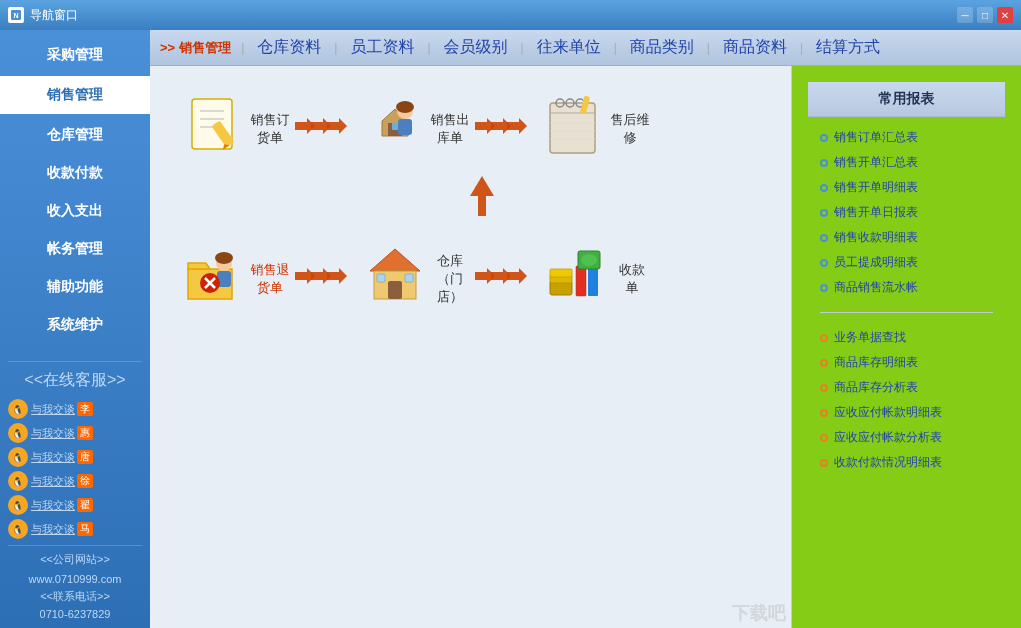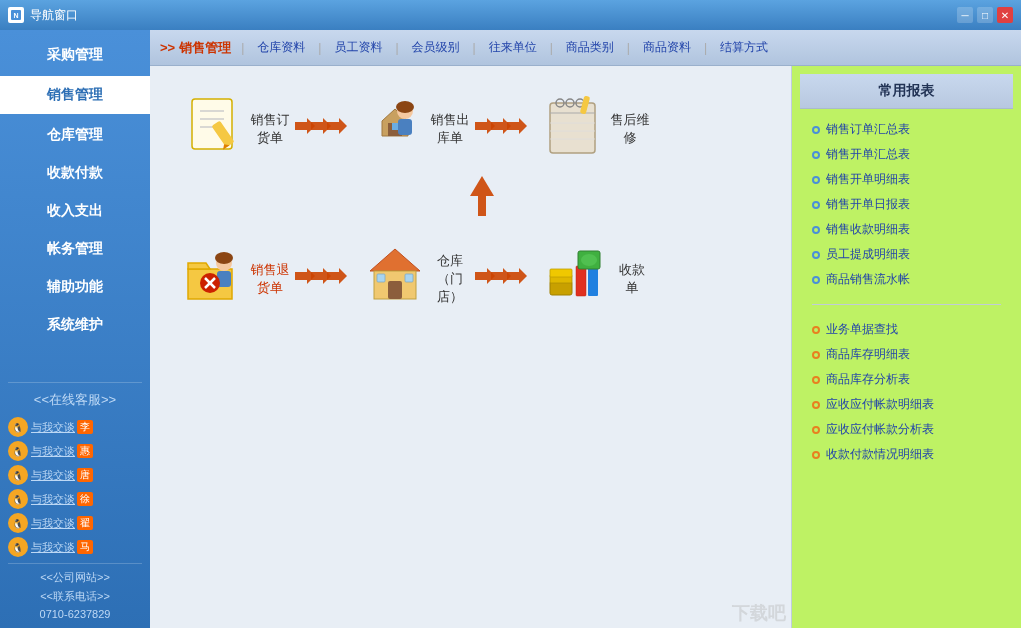--- a/index.html
+++ b/index.html
@@ -38,21 +38,21 @@
       font-size: 14px;
       cursor: pointer;
       font-weight: bold;
     }
     .sidebar-item.active {
       background: white;
       color: #2d6fb5;
       margin: 2px 0;
     }
     .sidebar-divider { height: 1px; background: rgba(255,255,255,0.2); margin: 2px 8px; }
-    .sidebar-online { padding: 6px 8px; color: #bdd8f5; font-size: 13px; text-align: center; }
+    .sidebar-online { padding: 6px 8px; color: #bdd8f5; font-size: 16px; text-align: center; }
     .sidebar-chat-item {
       display: flex;
       align-items: center;
       padding: 2px 8px;
       cursor: pointer;
       font-size: 11px;
     }
     .chat-link { color: #bdd8f5; text-decoration: underline; font-size: 11px; }
     .chat-name-badge { background: #ff6600; color: white; border-radius: 2px; padding: 0 3px; font-size: 10px; margin-left: 2px; }
     .sidebar-website { color: #bdd8f5; font-size: 11px; text-align: center; padding: 4px 0 2px; }
@@ -79,21 +79,21 @@
       color: #cc3300;
       font-size: 13px;
       font-weight: bold;
       display: flex;
       align-items: center;
       margin-right: 10px;
     }
     .nav-tabs { display: flex; gap: 2px; }
     .nav-tab {
       padding: 4px 10px;
-      font-size: 12px;
+      font-size: 16px;
       color: #2244aa;
       cursor: pointer;
       border: 1px solid transparent;
       border-radius: 2px;
     }
     .nav-separator { color: #aaa; font-size: 12px; display: flex; align-items: center; }
 
     
     .content-body { display: flex; flex: 1; }
 
@@ -140,23 +140,23 @@
     .arrow-container {
       display: flex;
       align-items: center;
       width: 70px;
       justify-content: center;
     }
 
     
     .right-panel {
       width: 230px;
-      background: #bef264;
+      background: #84cc16;
       border-left: 1px solid #c0ccdd;
-      padding: 8px;
+      padding: 16px;
     }
     .right-panel-title {
       background: linear-gradient(to bottom, #c8d8ee, #b8c8e0);
       text-align: center;
       padding: 8px 0;
       font-size: 14px;
       font-weight: bold;
       color: #223355;
       border-bottom: 1px solid #aabbcc;
     }
@@ -273,20 +273,21 @@
       <svg width="20" height="20" viewBox="0 0 20 20" style="margin-right:3px;flex-shrink:0">
           <circle cx="10" cy="10" r="10" fill="#f5a623"></circle>
           <text x="10" y="14" text-anchor="middle" fill="white" font-size="9">🐧</text>
         </svg>
       <span class="chat-link">与我交谈</span>
       <span class="chat-name-badge">马</span>
     </div>
 
     <div class="sidebar-divider" style="margin-top:4px;"></div>
     <div class="sidebar-website">&lt;&lt;公司网站&gt;&gt;</div>
+    <div class="sidebar-website" style="cursor:pointer;">www.0710999.com</div>
     <div class="sidebar-phone">&lt;&lt;联系电话&gt;&gt;</div>
     <div class="sidebar-phone">0710-6237829</div>
   </div>
 
   <div class="content-area">
 
     <div class="top-nav">
       <div class="nav-current">
         <span>&gt;&gt;</span>
         <span style="margin-left:4px;">销售管理</span>

